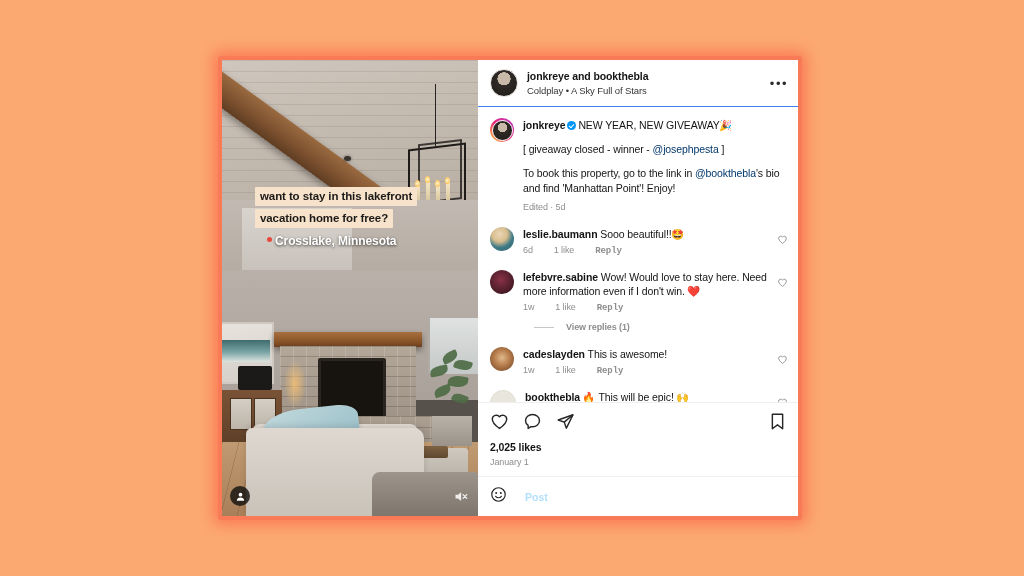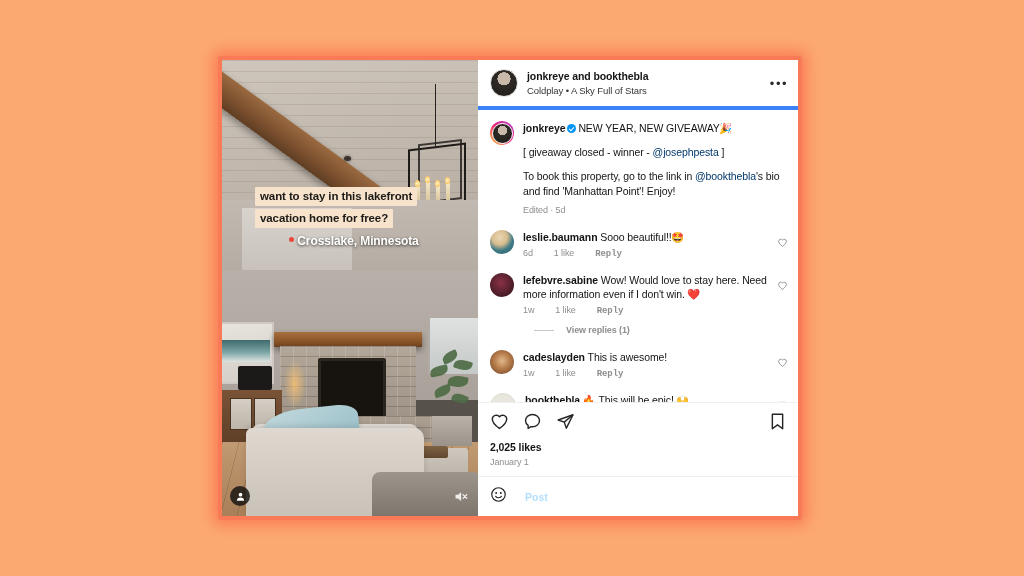--- a/index.html
+++ b/index.html
@@ -226,21 +226,20 @@
   }
   .ov-loc {
     display: block;
     margin-top: 4px;
     margin-left: 12px;
     color: #ffffff;
     font-size: 12px;
     font-weight: bold;
     text-shadow: 0 1px 3px rgba(0,0,0,0.75);
     letter-spacing: -0.1px;
-    text-align: center;
   }
   .pin-dot {
     display: inline-block;
     width: 5px; height: 5px;
     background: #e8483c;
     border-radius: 50%;
     margin-right: 3px;
     vertical-align: 3px;
   }
   .tag-badge {
@@ -262,21 +261,21 @@
     height: 456px;
     background: #ffffff;
     display: flex;
     flex-direction: column;
     flex: 0 0 320px;
   }
   .pan-header {
     display: flex;
     align-items: center;
     padding: 9px 10px 9px 12px;
-    border-bottom: 4px solid #3b82f6;
+    border-bottom: 1px solid #3b82f6;
     flex: 0 0 auto;
   }
   .av {
     border-radius: 50%;
     flex: 0 0 auto;
     background-size: cover;
   }
   .av-head {
     width: 26px; height: 26px;
     background: radial-gradient(circle at 50% 34%, #c9b9a8 0%, #c9b9a8 30%, #2f2a26 31%, #1d1a17 100%), #d9d2ca;

